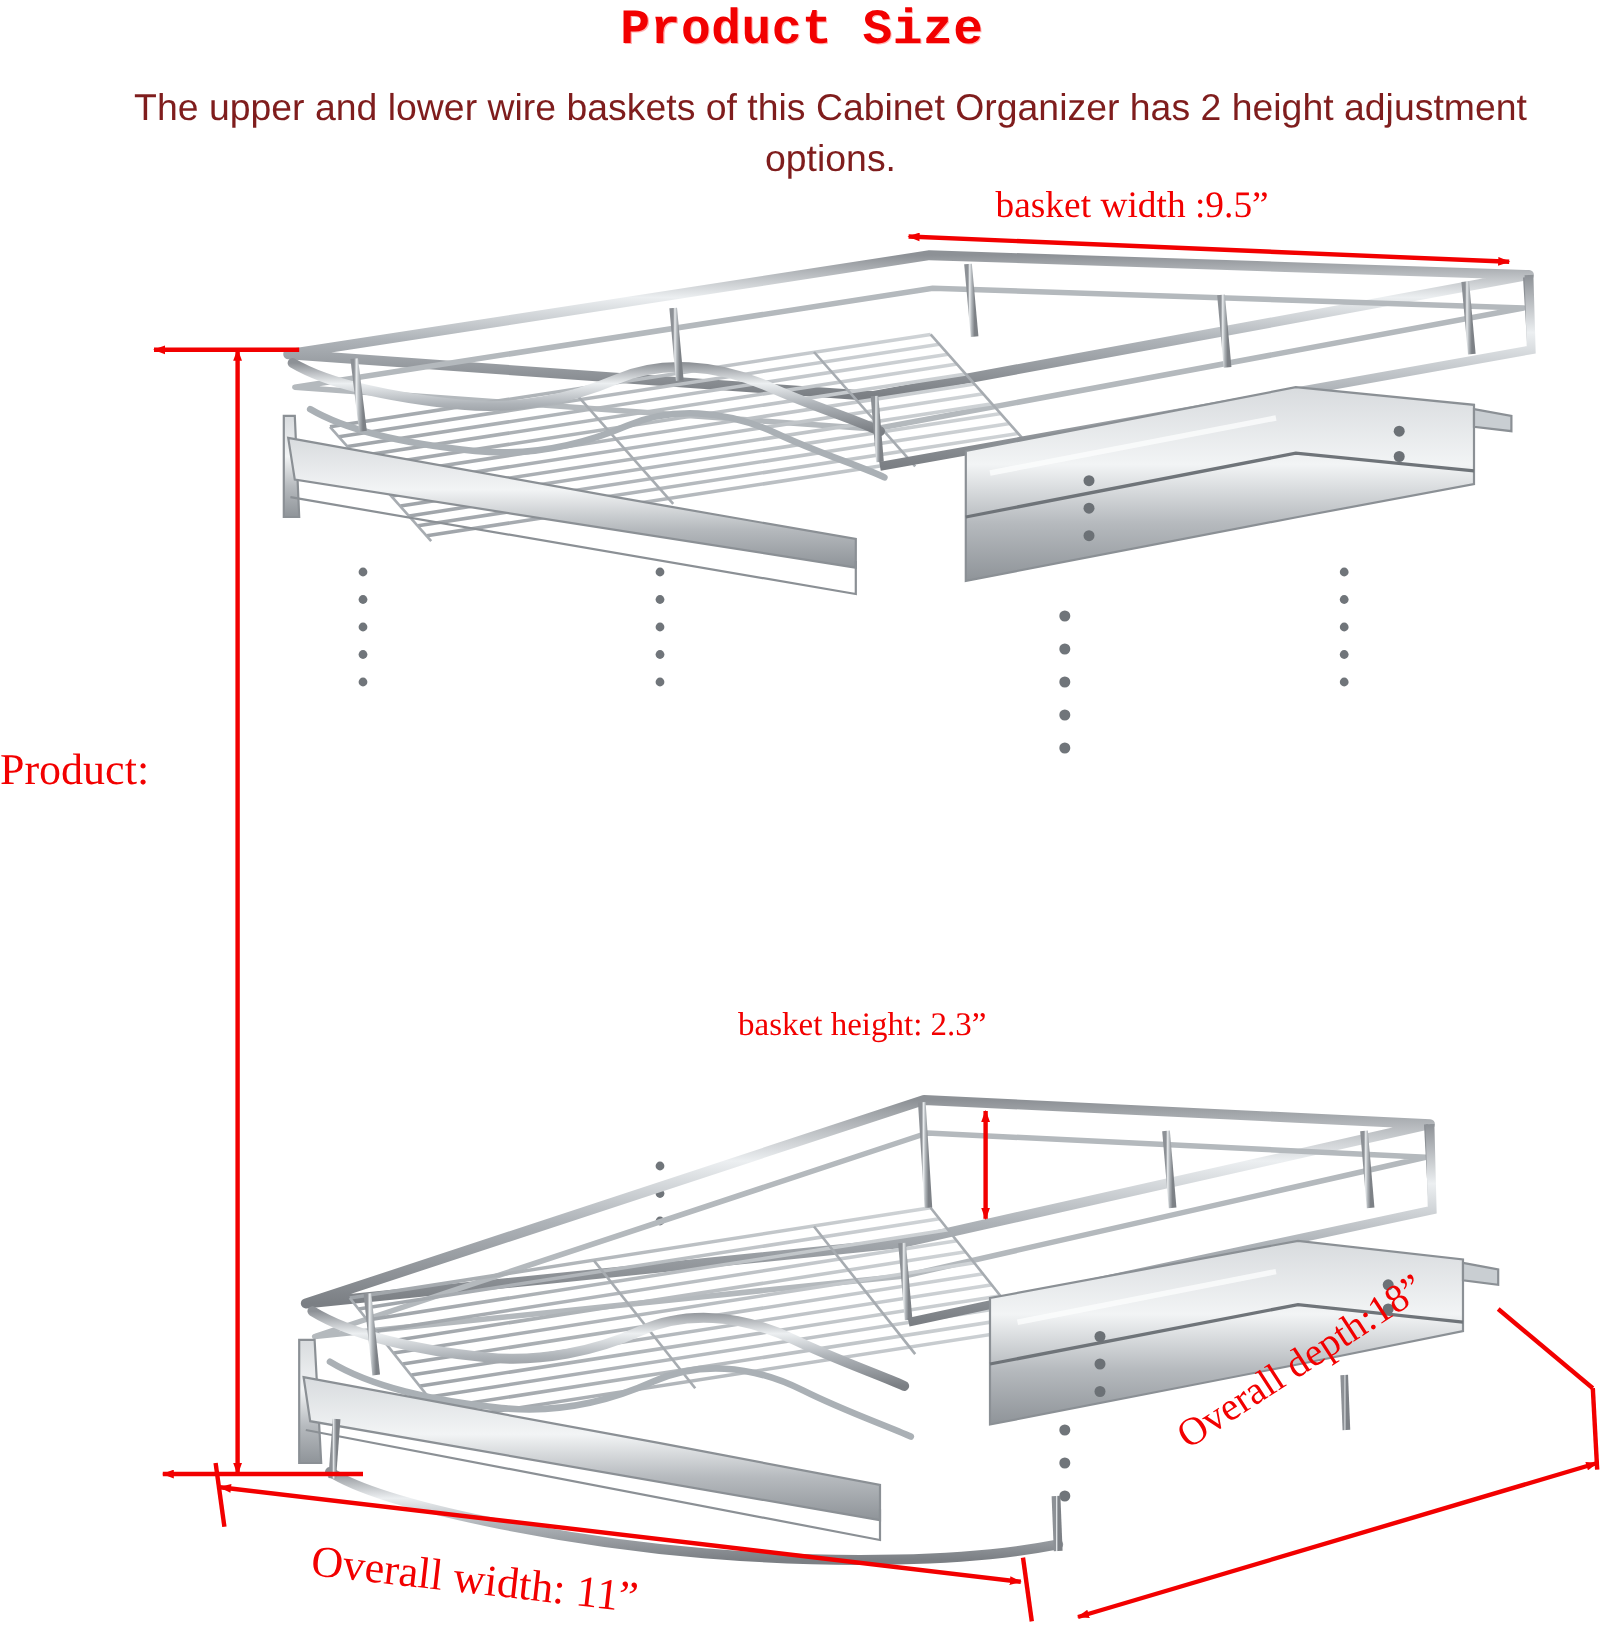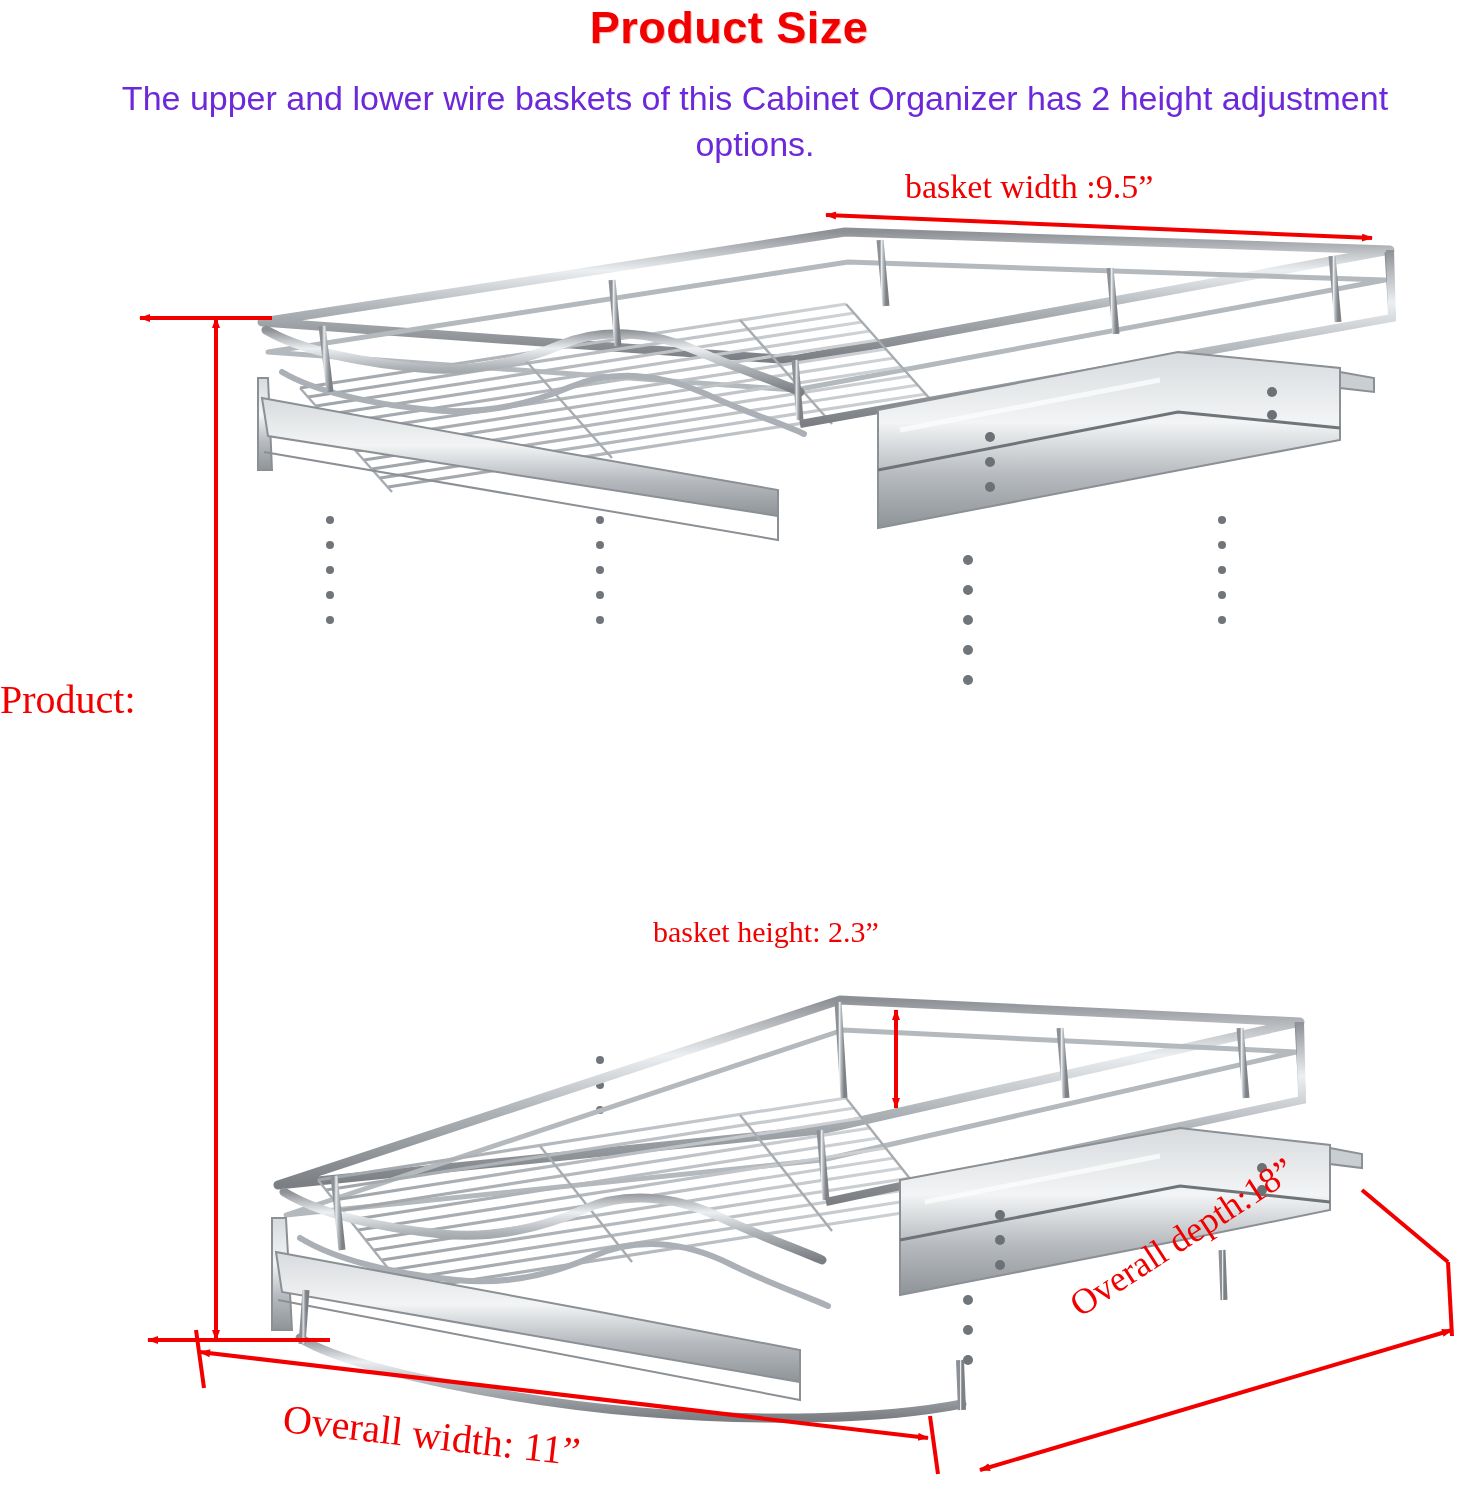--- a/index.html
+++ b/index.html
@@ -25,30 +25,30 @@
   .title {
     position: absolute;
     top: 2px;
     left: 0;
     width: 1458px;
     text-align: center;
     color: #f20000;
     font-weight: bold;
     font-size: 45px;
     letter-spacing: 0.5px;
-    font-family: Liberation Sans, sans-serif;
+    font-family: Liberation Mono, monospace;
     text-shadow: 1px 1px 0 #ffb3b3;
   }
   .subtitle {
     position: absolute;
     top: 76px;
     left: 60px;
     width: 1390px;
     text-align: center;
-    color: #6d28d9;
+    color: #7f1d1d;
     font-size: 34px;
     line-height: 1.35;
   }
 
   
   .dim-label {
     position: absolute;
     color: #f20000;
     font-family: "Liberation Serif", serif;
   }
@@ -59,21 +59,21 @@
   }
   .lbl-height {
     top: 675px;
     left: 0px;
     font-size: 40px;
     line-height: 1.25;
     width: 215px;
   }
   .lbl-basket-height {
     top: 915px;
-    left: 653px;
+    left: 671px;
     font-size: 30px;
   }
   .lbl-overall-width {
     top: 1395px;
     left: 286px;
     font-size: 40px;
     transform: rotate(6.5deg);
     transform-origin: left top;
   }
   .lbl-overall-depth {

